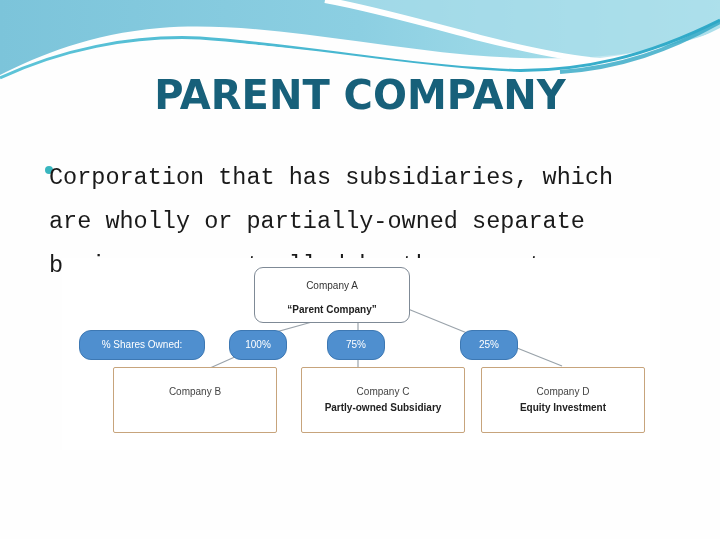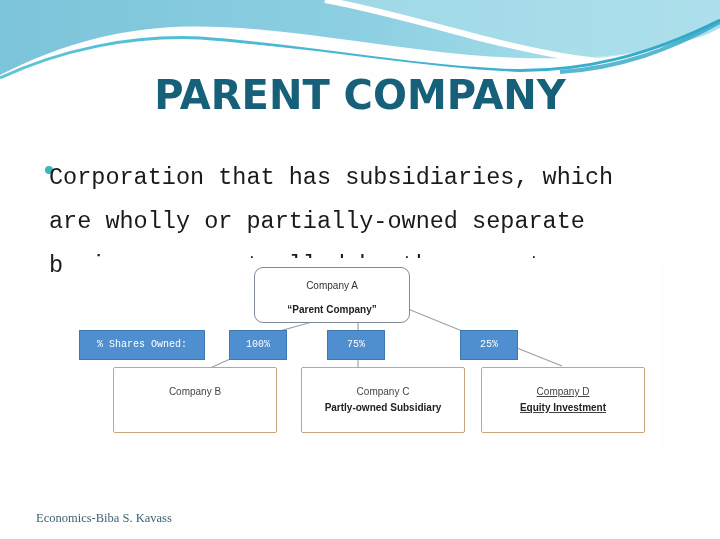--- a/index.html
+++ b/index.html
@@ -8,21 +8,21 @@
   .wave { position:absolute; left:0; top:0; width:720px; height:80px; }
   .title { position:absolute; left:0; width:720px; top:72px; text-align:center; font-family:"DejaVu Sans", sans-serif; font-weight:bold; font-size:40px; color:#17607a; letter-spacing:0px; }
   .bullet-row { position:absolute; left:45px; top:156px; width:640px; }
   .bullet-dot { position:absolute; left:0; top:10px; width:8px; height:8px; border-radius:50%; background:#39b6bf; }
   .bullet-text { position:absolute; left:4px; top:0; width:620px; font-family:Liberation Mono, monospace; font-size:23.5px; line-height:44px; color:#1a1a1a; }
   .diagram { position:absolute; left:62px; top:258px; width:598px; height:192px; background:#ffffff; }
   .lines { position:absolute; left:0; top:0; width:598px; height:192px; }
   .box-a { position:absolute; left:192px; top:9px; width:154px; height:54px; border:1.5px solid #7f8a96; border-radius:9px; background:#fff; text-align:center; font-family:"Liberation Sans", sans-serif; color:#333; }
   .box-a .l1 { font-size:10px; margin-top:12px; }
   .box-a .l2 { font-size:10px; font-weight:bold; margin-top:13px; color:#222; }
-  .pill { position:absolute; height:28px; background:#4f8fcf; border:1.5px solid #3d78b3; border-radius:0; color:#fff; font-family:Liberation Mono, monospace; font-size:10px; text-align:center; line-height:28px; }
+  .pill { position:absolute; height:28px; background:#4f8fcf; border:1.5px solid #3d78b3; border-radius:12px; color:#fff; font-family:Liberation Sans, sans-serif; font-size:10px; text-align:center; line-height:28px; }
   .child { position:absolute; top:109px; height:64px; border:1.5px solid #c7a47c; border-radius:2px; background:#fff; text-align:center; font-family:"Liberation Sans", sans-serif; color:#444; }
   .child .l1 { font-size:10px; margin-top:18px; }
   .child .l2 { font-size:10px; font-weight:bold; margin-top:5px; color:#222; }
   .footer { position:absolute; left:36px; top:511px; font-family:"Liberation Serif", serif; font-size:12.5px; color:#3e6173; }
 </style>
 </head>
 <body>
 
 <div class="slide">
 
@@ -74,20 +74,19 @@
     <div class="pill" style="left:265px; top:72px; width:56px;">75%</div>
     <div class="pill" style="left:398px; top:72px; width:56px;">25%</div>
 
     <div class="child" style="left:51px; width:162px;">
       <div class="l1">Company B</div>
     </div>
     <div class="child" style="left:239px; width:162px;">
       <div class="l1">Company C</div>
       <div class="l2">Partly-owned Subsidiary</div>
     </div>
-    <div class="child" style="left:419px; width:162px;text-decoration:underline;">
+    <div class="child" style="left:419px; width:162px;">
       <div class="l1">Company D</div>
       <div class="l2">Equity Investment</div>
     </div>
   </div>
 
-  <div class="footer">Economics-Biba S. Kavass</div>
 </div>
 
 </body></html>

